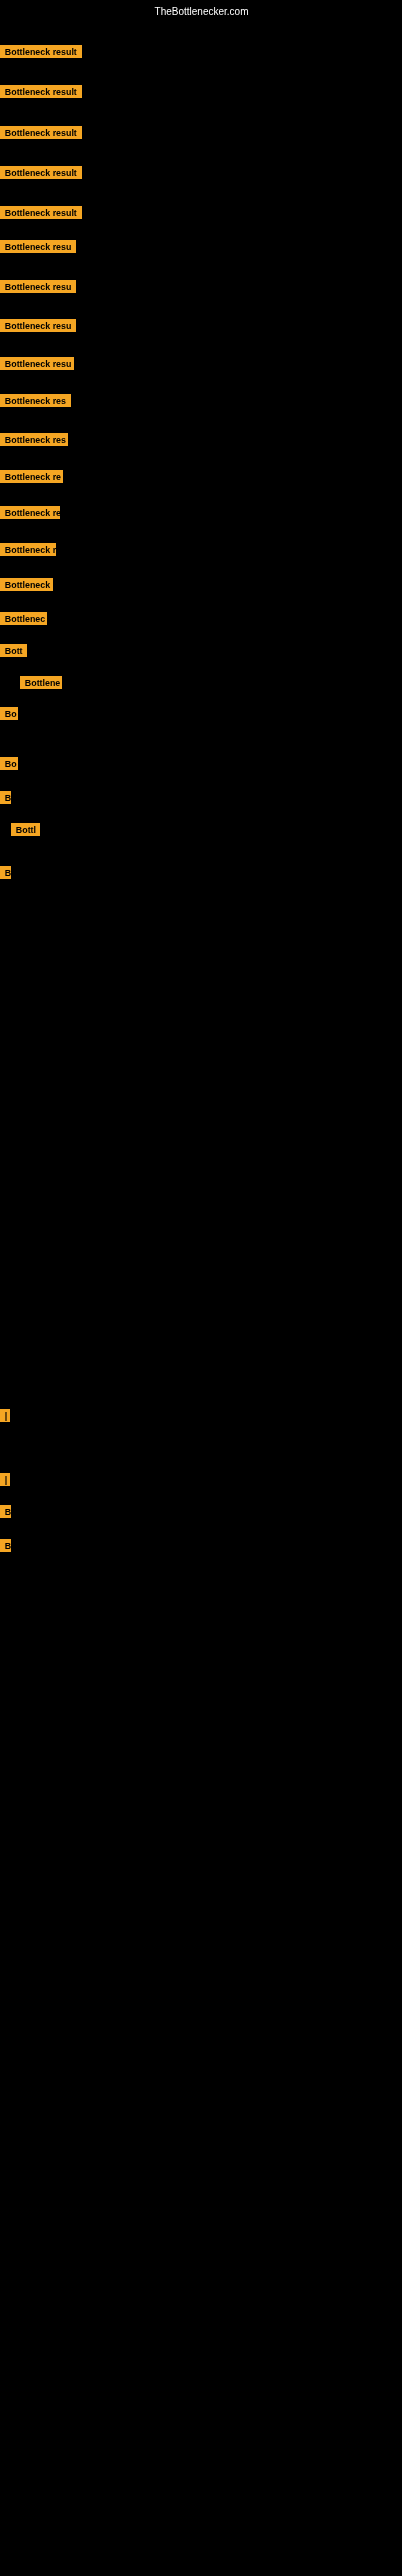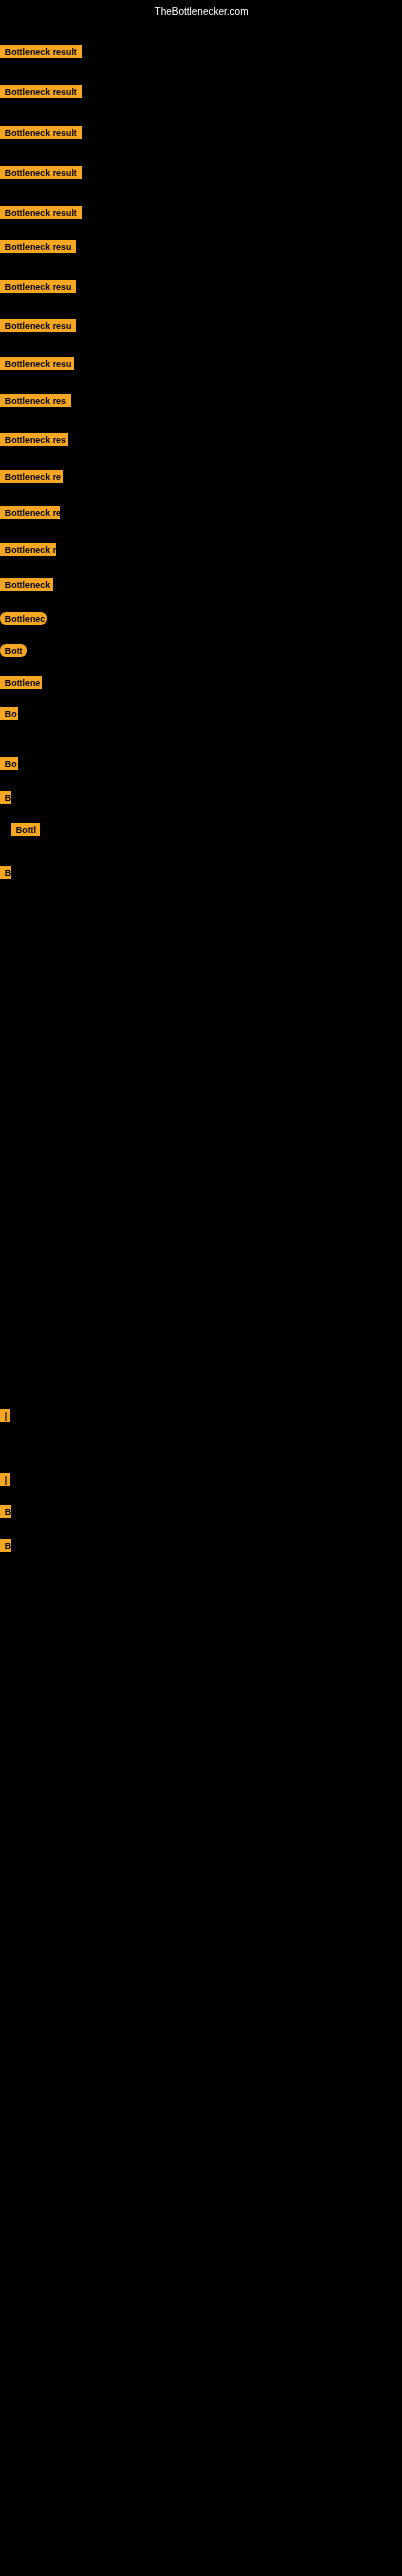--- a/index.html
+++ b/index.html
@@ -56,23 +56,23 @@
     <div class="badge-row" style="top: 240px; left: 0px; position: absolute;"><span class="bottleneck-badge" style="max-width: 81px;">Bottleneck resu</span></div>
     <div class="badge-row" style="top: 280px; left: 0px; position: absolute;"><span class="bottleneck-badge" style="max-width: 81px;">Bottleneck resu</span></div>
     <div class="badge-row" style="top: 319px; left: 0px; position: absolute;"><span class="bottleneck-badge" style="max-width: 77px;">Bottleneck resu</span></div>
     <div class="badge-row" style="top: 357px; left: 0px; position: absolute;"><span class="bottleneck-badge" style="max-width: 74px;">Bottleneck resu</span></div>
     <div class="badge-row" style="top: 394px; left: 0px; position: absolute;"><span class="bottleneck-badge" style="max-width: 71px;">Bottleneck res</span></div>
     <div class="badge-row" style="top: 433px; left: 0px; position: absolute;"><span class="bottleneck-badge" style="max-width: 68px;">Bottleneck res</span></div>
     <div class="badge-row" style="top: 470px; left: 0px; position: absolute;"><span class="bottleneck-badge" style="max-width: 63px;">Bottleneck re</span></div>
     <div class="badge-row" style="top: 506px; left: 0px; position: absolute;"><span class="bottleneck-badge" style="max-width: 60px;">Bottleneck re</span></div>
     <div class="badge-row" style="top: 543px; left: 0px; position: absolute;"><span class="bottleneck-badge" style="max-width: 56px;">Bottleneck re</span></div>
     <div class="badge-row" style="top: 578px; left: 0px; position: absolute;"><span class="bottleneck-badge" style="max-width: 53px;">Bottleneck re</span></div>
-    <div class="badge-row" style="top: 612px; left: 0px; position: absolute;"><span class="bottleneck-badge" style="max-width: 47px; border-radius: 6px;">Bottlenec</span></div>
-    <div class="badge-row" style="top: 644px; left: 0px; position: absolute;"><span class="bottleneck-badge" style="max-width: 27px; border-radius: 6px;">Bott</span></div>
-    <div class="badge-row" style="top: 676px; left: 0px; position: absolute;"><span class="bottleneck-badge" style="max-width: 42px;">Bottlene</span></div>
+    <div class="badge-row" style="top: 612px; left: 0px; position: absolute;"><span class="bottleneck-badge" style="max-width: 47px;">Bottlenec</span></div>
+    <div class="badge-row" style="top: 644px; left: 0px; position: absolute;"><span class="bottleneck-badge" style="max-width: 27px;">Bott</span></div>
+    <div class="badge-row" style="top: 676px; left: 0px; position: absolute;"><span class="bottleneck-badge" style="max-width: 42px; margin-left: 20px;">Bottlene</span></div>
     <div class="badge-row" style="top: 707px; left: 0px; position: absolute;"><span class="bottleneck-badge" style="max-width: 17.7px;">Bo</span></div>
     <div class="badge-row" style="top: 757px; left: 0px; position: absolute;"><span class="bottleneck-badge" style="max-width: 17.7px;">Bo</span></div>
     <div class="badge-row" style="top: 791px; left: 0px; position: absolute;"><span class="bottleneck-badge" style="max-width: 11.3px;">B</span></div>
     <div class="badge-row" style="top: 823px; left: 11px; position: absolute;"><span class="bottleneck-badge" style="max-width: 29px;">Bottl</span></div>
     <div class="badge-row" style="top: 866px; left: 0px; position: absolute;"><span class="bottleneck-badge" style="max-width: 11.3px;">B</span></div>
     <div class="badge-row" style="top: 1409px; left: 0px; position: absolute;"><span class="bottleneck-badge" style="max-width: 6.4px;">|</span></div>
     <div class="badge-row" style="top: 1473px; left: 0px; position: absolute;"><span class="bottleneck-badge" style="max-width: 6.4px;">|</span></div>
     <div class="badge-row" style="top: 1505px; left: 0px; position: absolute;"><span class="bottleneck-badge" style="max-width: 11.3px;">B</span></div>
     <div class="badge-row" style="top: 1539px; left: 0px; position: absolute;"><span class="bottleneck-badge" style="max-width: 11.3px;">B</span></div>
   </div>

